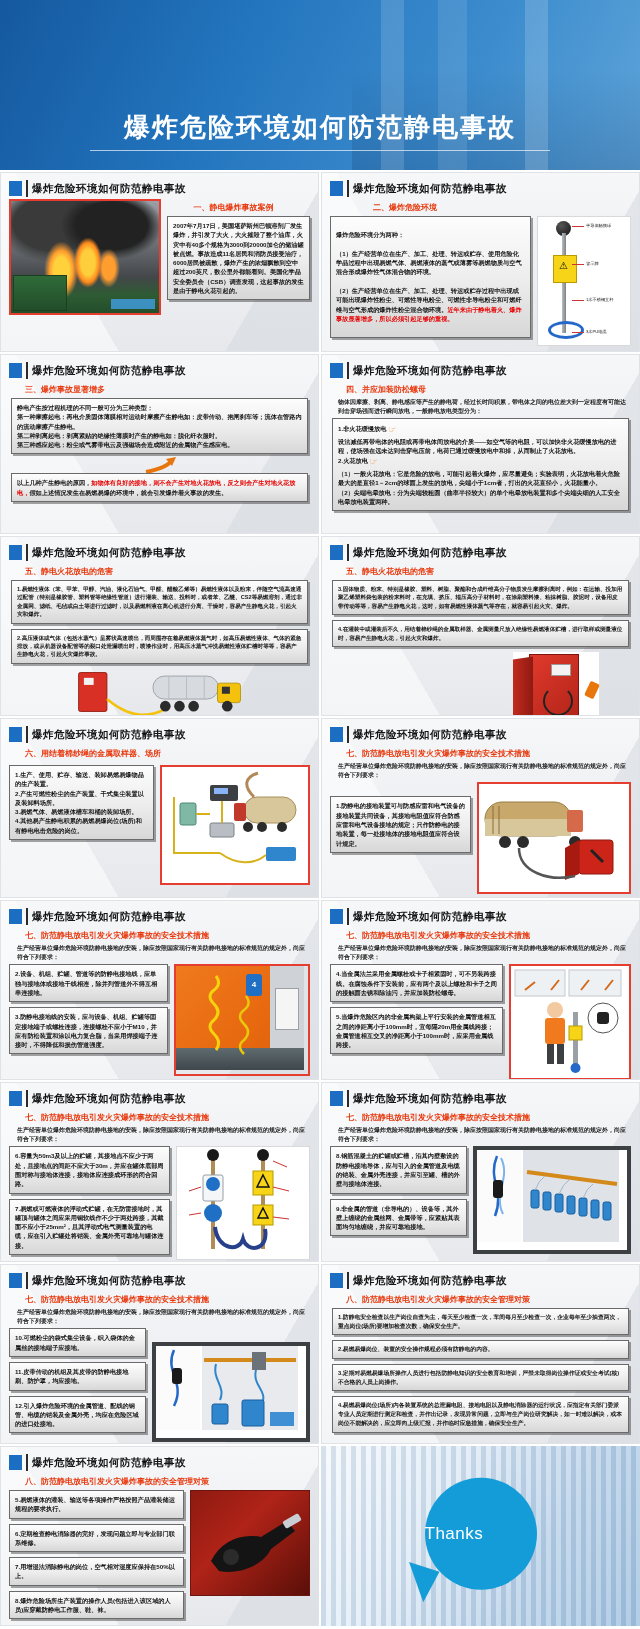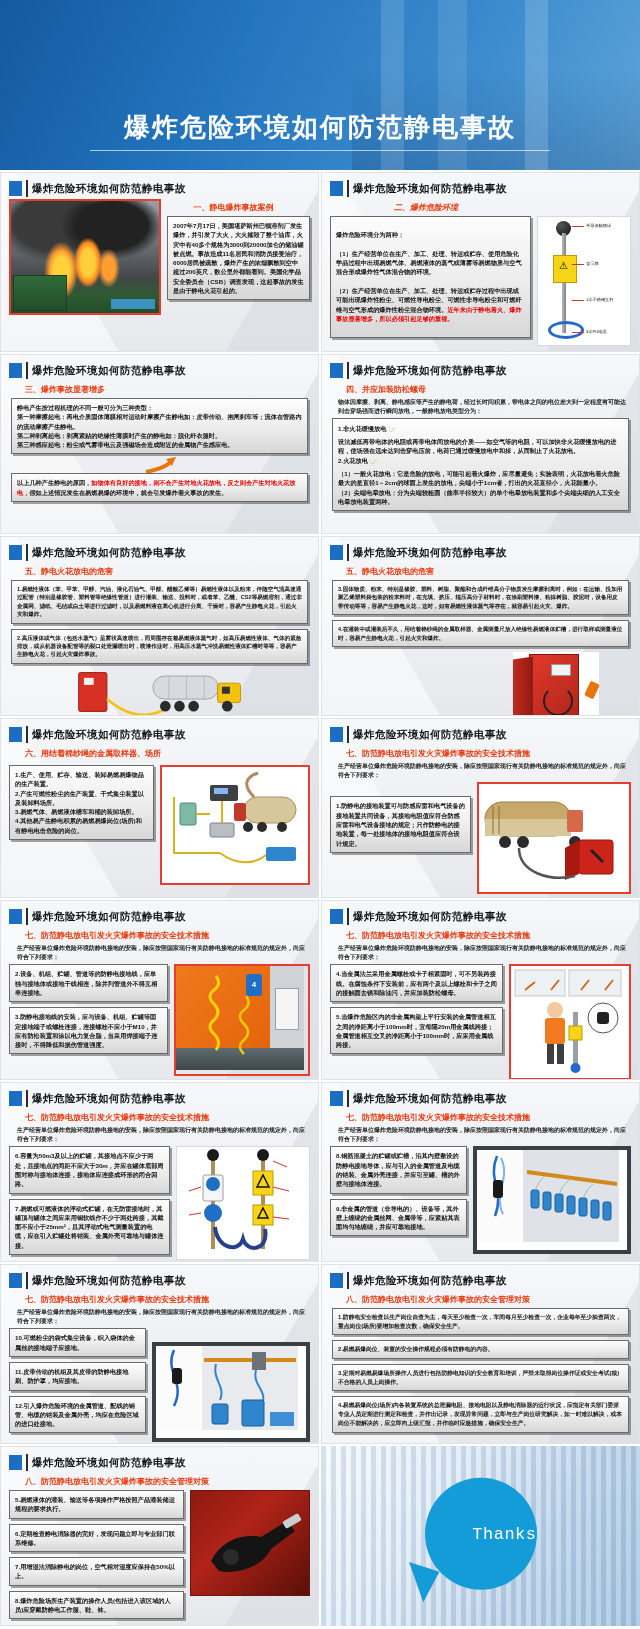--- a/index.html
+++ b/index.html
@@ -91,21 +91,21 @@
   .img-orange .tag{position:absolute;right:42px;top:8px;width:16px;height:22px;background:#1f6fc4;border-radius:3px;color:#fff;
     font-size:8px;font-weight:bold;text-align:center;line-height:22px;}
   .img-orange .deck{position:absolute;left:0;bottom:0;width:100%;height:22px;background:linear-gradient(180deg,#5f6b70,#3e474b);}
 
   .thx{position:relative;width:319px;height:180px;overflow:hidden;
     background:
       repeating-linear-gradient(90deg,rgba(70,110,155,.18) 0 5px,rgba(255,255,255,.10) 5px 10px),
       linear-gradient(120deg,#f7fafd 0%,#e2edf7 35%,#c3d8ec 65%,#a9c8e3 100%);}
   .thx .bubble{position:absolute;left:50%;top:50%;transform:translate(-50%,-52%);
     width:112px;height:112px;border-radius:50%;background:#149cd8;
-    display:flex;align-items:center;justify-content:flex-end;font-family:Liberation Mono, monospace;}
+    display:flex;align-items:center;justify-content:flex-start;}
   .thx .bubble-tail{position:absolute;left:50%;top:50%;transform:translate(-78px,30px) rotate(18deg);
     width:0;height:0;border-left:26px solid transparent;border-right:6px solid transparent;border-top:34px solid #149cd8;}
   .thx .thanks{color:#ffffff;font-size:17px;font-weight:normal;letter-spacing:.5px;}
 
   svg{display:block;}
 </style>
 </head>
 <body>
 
 <section class="banner">
@@ -130,21 +130,21 @@
       </div>
     </div>
   </article>
 
   <article class="slide">
     <header class="hdr">
       <span class="sq"></span>
       <span class="vbar"></span>
       <h2 class="htitle">爆炸危险环境如何防范静电事故</h2>
     </header>
-    <div class="sec" style="margin-left:72px;font-style:italic;">二、爆炸危险环境</div>
+    <div class="sec" style="margin-left:51px;">二、爆炸危险环境</div>
     <div class="cols">
       <div class="col">
         <div class="tb" style="margin:0;">
           <div>爆炸危险环境分为两种：</div>
           <div>（1）生产经营单位在生产、加工、处理、转运或贮存、使用危险化学品过程中出现易燃气体、易燃液体的蒸气或薄雾等易燃物质与空气混合形成爆炸性气体混合物的环境。</div>
           <div><span>（2）生产经营单位在生产、加工、处理、转运或贮存过程中出现或可能出现爆炸性粉尘、可燃性导电粉尘、可燃性非导电粉尘和可燃纤维与空气形成的爆炸性粉尘混合物环境。</span><span class="red">近年来由于静电着火、爆炸事故显著增多，所以必须引起足够的重视。</span></div>
         </div>
       </div>
       <div class="img-pole">
         <span class="ball"></span>

